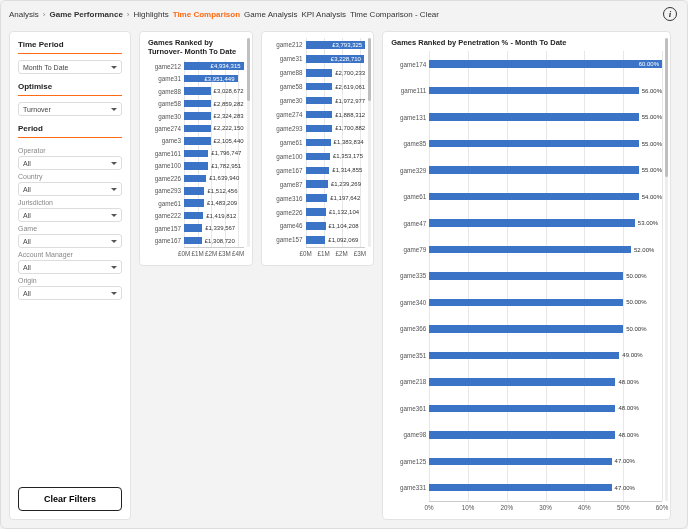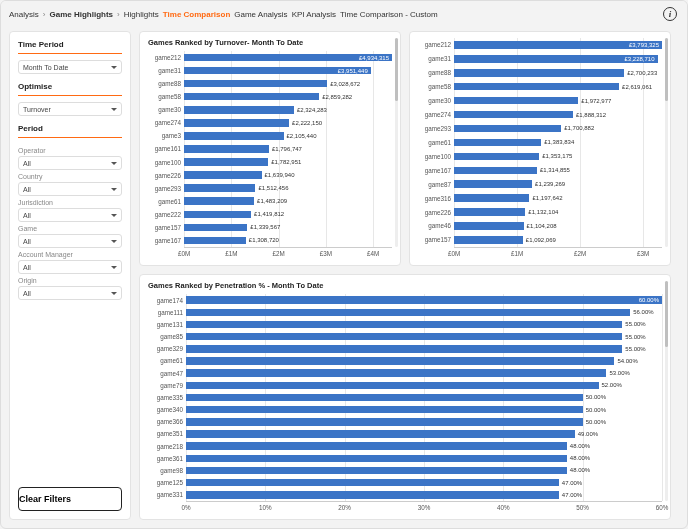--- a/index.html
+++ b/index.html
@@ -17,24 +17,24 @@
   .main { flex: 1; display: flex; gap: 8px; padding: 4px 16px 8px 8px; overflow: hidden; }
 
   
   .sidebar { width: 122px; background: #fff; border: 1px solid #e3e3e3; border-radius: 4px; padding: 8px 8px; display: flex; flex-direction: column; }
   .side-section-title { font-size: 8px; font-weight: bold; color: #222; margin-bottom: 2px; }
   .side-hr { height: 1px; background: #ff6a13; margin: 2px 0 6px 0; }
   .side-label { font-size: 7px; color: #888; margin: 3px 0 2px 0; }
   .dropdown { border: 1px solid #ddd; border-radius: 3px; height: 14px; display: flex; align-items: center; justify-content: space-between; padding: 0 4px; font-size: 7px; color: #444; background: #fff; cursor: pointer; }
   .chev { width: 0; height: 0; border-left: 3px solid transparent; border-right: 3px solid transparent; border-top: 3.5px solid #555; }
   .sidebar .spacer { flex: 1; }
-  .clear-btn { border: 1.5px solid #222; border-radius: 4px; background: #fff; font-size: 9px; font-weight: bold; padding: 6px 0; cursor: pointer; }
+  .clear-btn { border: 1.5px solid #222; border-radius: 4px; background: #fff; font-size: 9px; font-weight: bold; padding: 6px 0; text-align: center; cursor: pointer; }
 
   
-  .charts { flex: 1; display: flex; flex-direction: column; gap: 8px; overflow: hidden; }
+  .charts { flex: 1; display: flex; flex-direction: row; gap: 8px; overflow: hidden; }
   .top-row { display: flex; gap: 8px; height: 235px; }
   .panel { background: #fff; border: 1px solid #e3e3e3; border-radius: 4px; padding: 6px 8px 4px 8px; display: flex; flex-direction: column; overflow: hidden; position: relative; }
   .panel.half { flex: 1; }
   .panel.full { flex: 1; }
   .panel-title { font-size: 7.5px; font-weight: bold; color: #222; margin-bottom: 4px; }
   .chart-body { flex: 1; position: relative; display: flex; }
   .ylabels { display: flex; flex-direction: column; justify-content: space-around; font-size: 6.3px; color: #555; text-align: right; padding-right: 3px; }
   .ylabels .yl { white-space: nowrap; }
   .plot { flex: 1; position: relative; }
   .bars { position: absolute; inset: 0; display: flex; flex-direction: column; justify-content: space-around; }
@@ -51,27 +51,27 @@
   .sbar { position: absolute; right: 2px; top: 6px; bottom: 18px; width: 3px; background: #eee; border-radius: 2px; }
   .sbar::after { content: ""; position: absolute; left: 0; right: 0; top: 0; height: 30%; background: #bfbfbf; border-radius: 2px; }
 </style>
 </head>
 <body>
 
 <div class="header">
   <div class="crumbs">
     <span class="crumb-link">Analysis</span>
     <span class="crumb-sep">›</span>
-    <span class="crumb-link" style="font-weight:bold;">Game Highlights</span>
+    <span class="crumb-link" style="font-weight:bold;">Game Performance</span>
     <span class="crumb-sep">›</span>
     <span class="crumb-link">Highlights</span>
     <span class="crumb-active">Time Comparison</span>
     <span class="crumb-link">Game Analysis</span>
     <span class="crumb-link">KPI Analysis</span>
-    <span class="crumb-link">Time Comparison - Custom</span>
+    <span class="crumb-link">Time Comparison - Clear</span>
   </div>
   <div class="info-icon">i</div>
 </div>
 
 <div class="main">
 
   <div class="sidebar">
     <div class="side-section-title">Time Period</div>
     <div class="side-hr"></div>
     <div class="dropdown">

